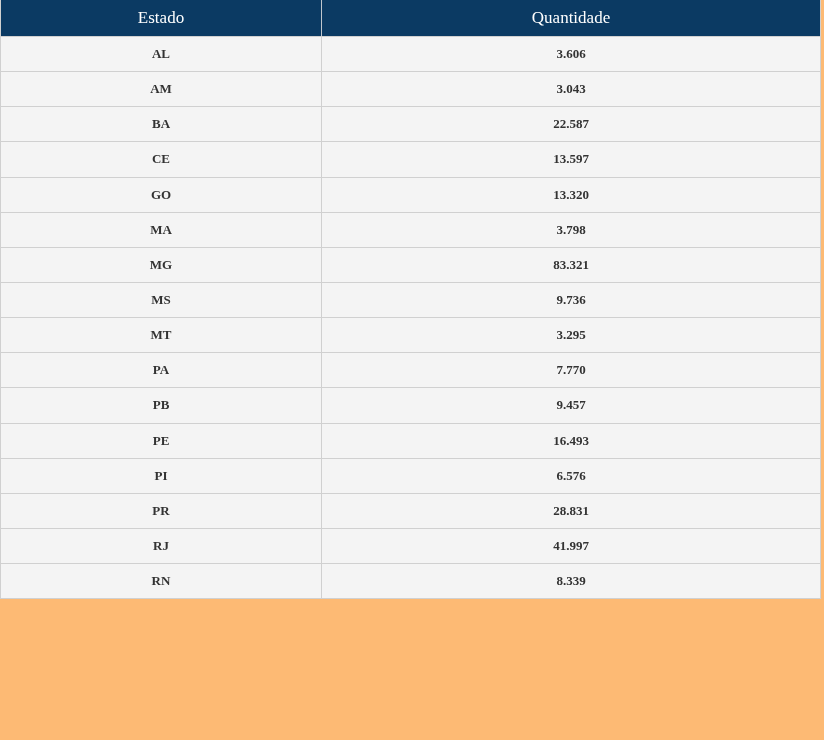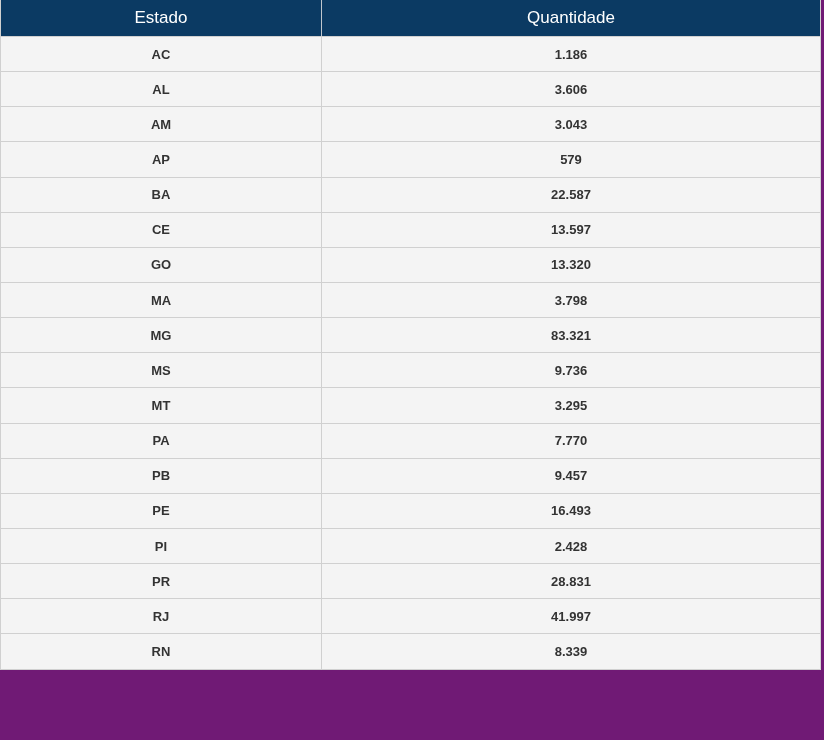--- a/index.html
+++ b/index.html
@@ -5,21 +5,22 @@
   html, body {
     margin: 0;
     padding: 0;
     background: #ffffff;
     font-family: "Liberation Sans", sans-serif;
   }
   .table-wrap {
     width: 824px;
     height: 740px;
     overflow: hidden;
-    background: #701a75;
+    background: #fdba74;
+    font-family: Liberation Serif, serif;
   }
   table {
     border-collapse: collapse;
     table-layout: fixed;
     width: 821px;
     border-left: 1px solid #d0d0d0;
     border-right: 1px solid #d0d0d0;
   }
   col.col-estado { width: 321px; }
   col.col-quantidade { width: 499px; }
@@ -63,34 +64,26 @@
       <col class="col-quantidade">
     </colgroup>
     <thead>
       <tr>
         <th>Estado</th>
         <th>Quantidade</th>
       </tr>
     </thead>
     <tbody>
         <tr>
-          <td>AC</td>
-          <td>1.186</td>
-        </tr>
-        <tr>
           <td>AL</td>
           <td>3.606</td>
         </tr>
         <tr>
           <td>AM</td>
           <td>3.043</td>
-        </tr>
-        <tr>
-          <td>AP</td>
-          <td>579</td>
         </tr>
         <tr>
           <td>BA</td>
           <td>22.587</td>
         </tr>
         <tr>
           <td>CE</td>
           <td>13.597</td>
         </tr>
         <tr>
@@ -120,21 +113,21 @@
         <tr>
           <td>PB</td>
           <td>9.457</td>
         </tr>
         <tr>
           <td>PE</td>
           <td>16.493</td>
         </tr>
         <tr>
           <td>PI</td>
-          <td>2.428</td>
+          <td>6.576</td>
         </tr>
         <tr>
           <td>PR</td>
           <td>28.831</td>
         </tr>
         <tr>
           <td>RJ</td>
           <td>41.997</td>
         </tr>
         <tr>

